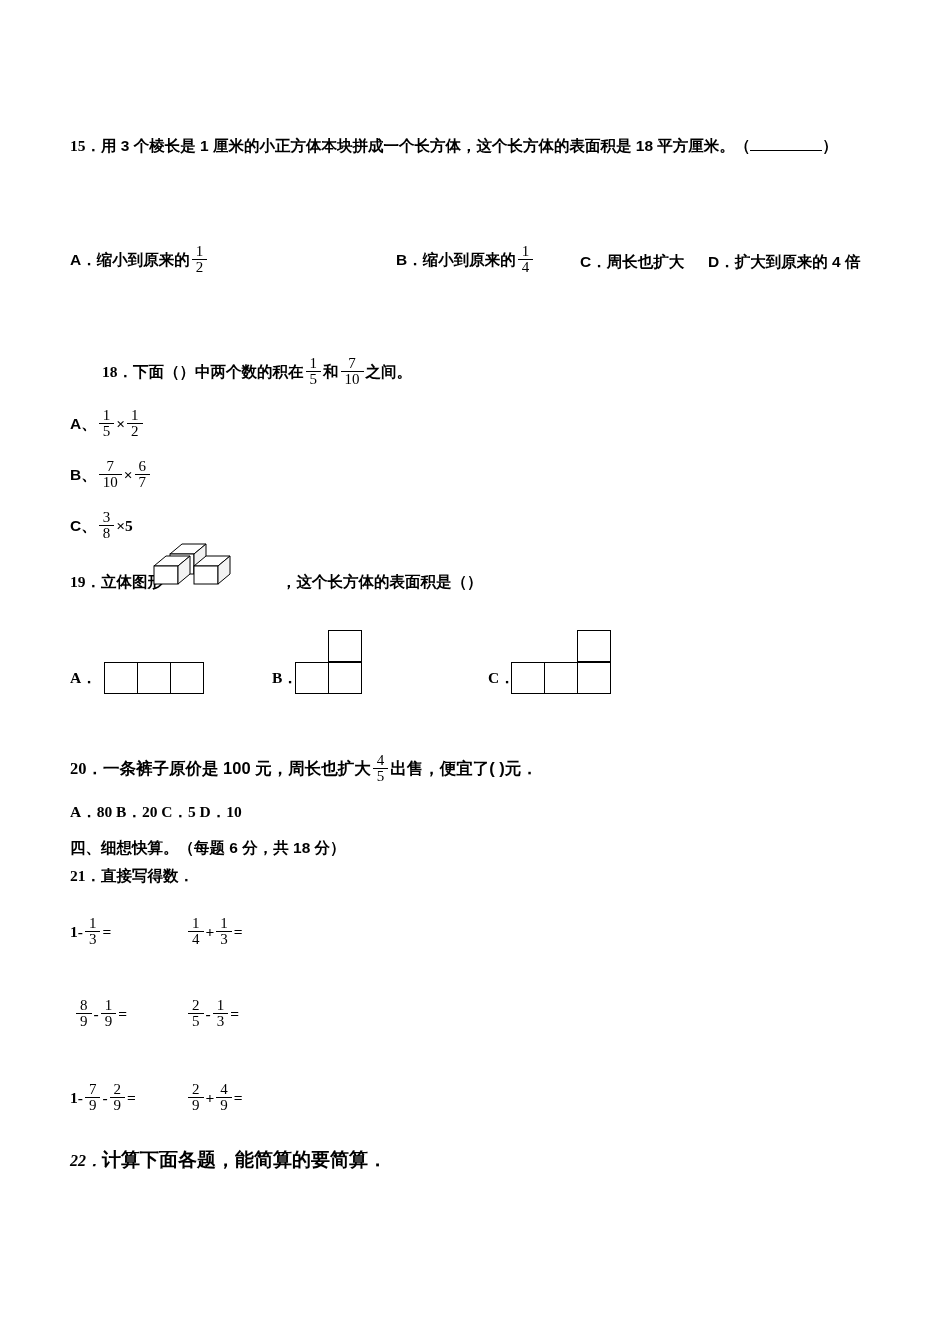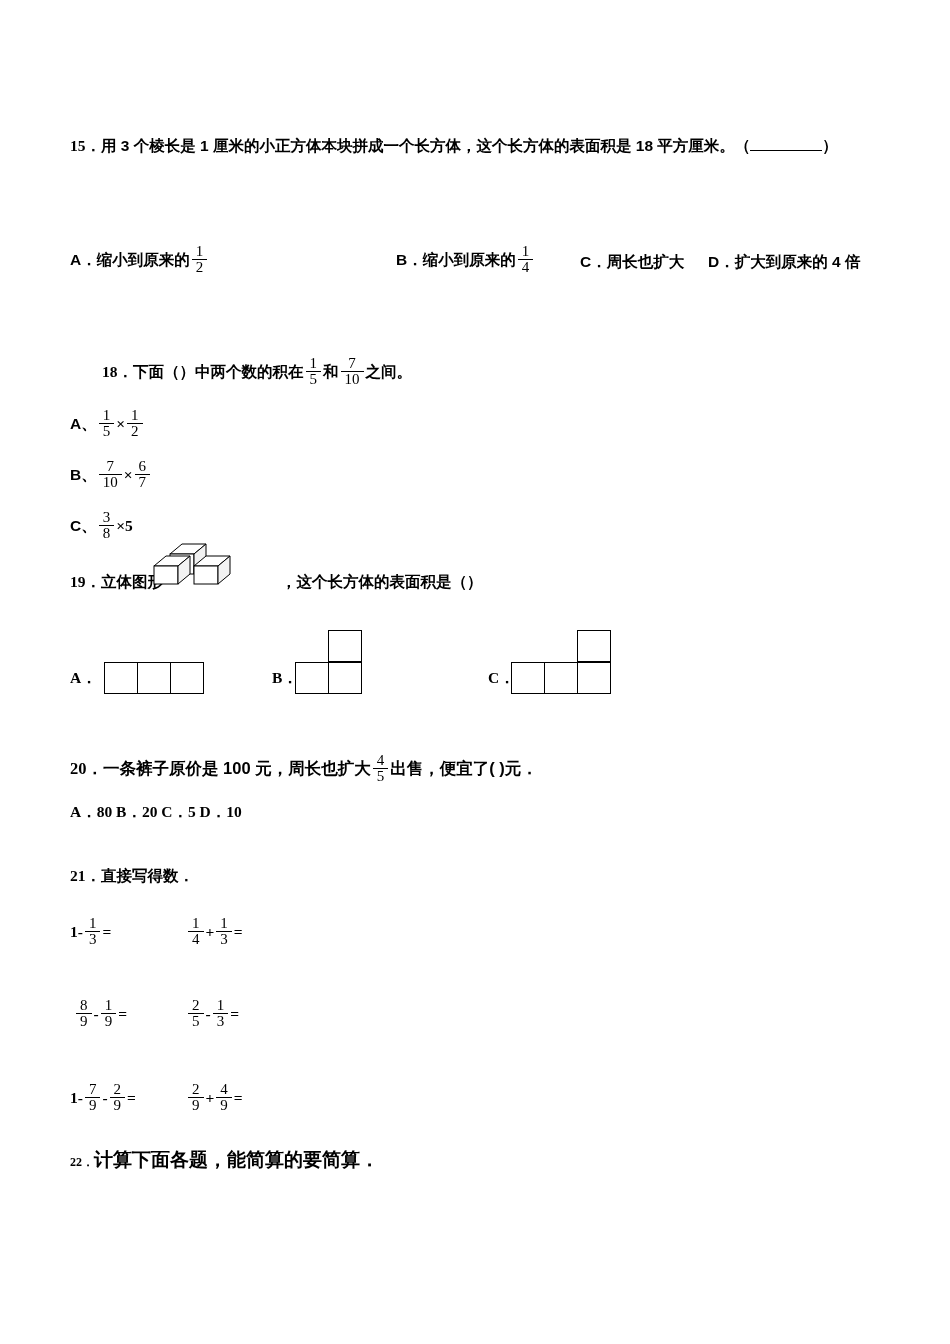--- a/index.html
+++ b/index.html
@@ -159,20 +159,23 @@
   </div>
 
   <div class="line" style="left:70px; top:755px; font-size:16.5px;">
     <span class="num">20．</span><span class="cn">一条裤子原价是 100 元，周长也扩大</span><span class="fr2"><span class="n">4</span><span class="d">5</span></span><span class="cn">出售，便宜了( )元．</span>
   </div>
 
   <div class="line" style="left:70px; top:802px;">
     <span class="num">A．80   B．20   C．5   D．10</span>
   </div>
 
+  <div class="line" style="left:70px; top:838px;">
+    <span class="cn">四、细想快算。（每题 6 分，共 18 分）</span>
+  </div>
 
   <div class="line" style="left:70px; top:866px;">
     <span class="num">21．</span><span class="cn">直接写得数．</span>
   </div>
 
   <div class="line" style="left:70px; top:918px;">
     <span class="num">1-</span><span class="fr2"><span class="n">1</span><span class="d">3</span></span><span class="num">=</span>
   </div>
 
   <div class="line" style="left:186px; top:918px;">
@@ -189,16 +192,16 @@
 
   <div class="line" style="left:70px; top:1084px;">
     <span class="num">1-</span><span class="fr2"><span class="n">7</span><span class="d">9</span></span><span class="num">-</span><span class="fr2"><span class="n">2</span><span class="d">9</span></span><span class="num">=</span>
   </div>
 
   <div class="line" style="left:186px; top:1084px;">
     <span class="fr2"><span class="n">2</span><span class="d">9</span></span><span class="num">+</span><span class="fr2"><span class="n">4</span><span class="d">9</span></span><span class="num">=</span>
   </div>
 
   <div class="line" style="left:70px; top:1148px; font-size:19px;">
-    <span class="num" style="font-size:12px;">22．</span><span class="cn">计算下面各题，能简算的要简算．</span>
+    <span class="num" style="font-size:16px;font-style:italic;">22．</span><span class="cn">计算下面各题，能简算的要简算．</span>
   </div>
 
 </div>
 
 </body></html>

